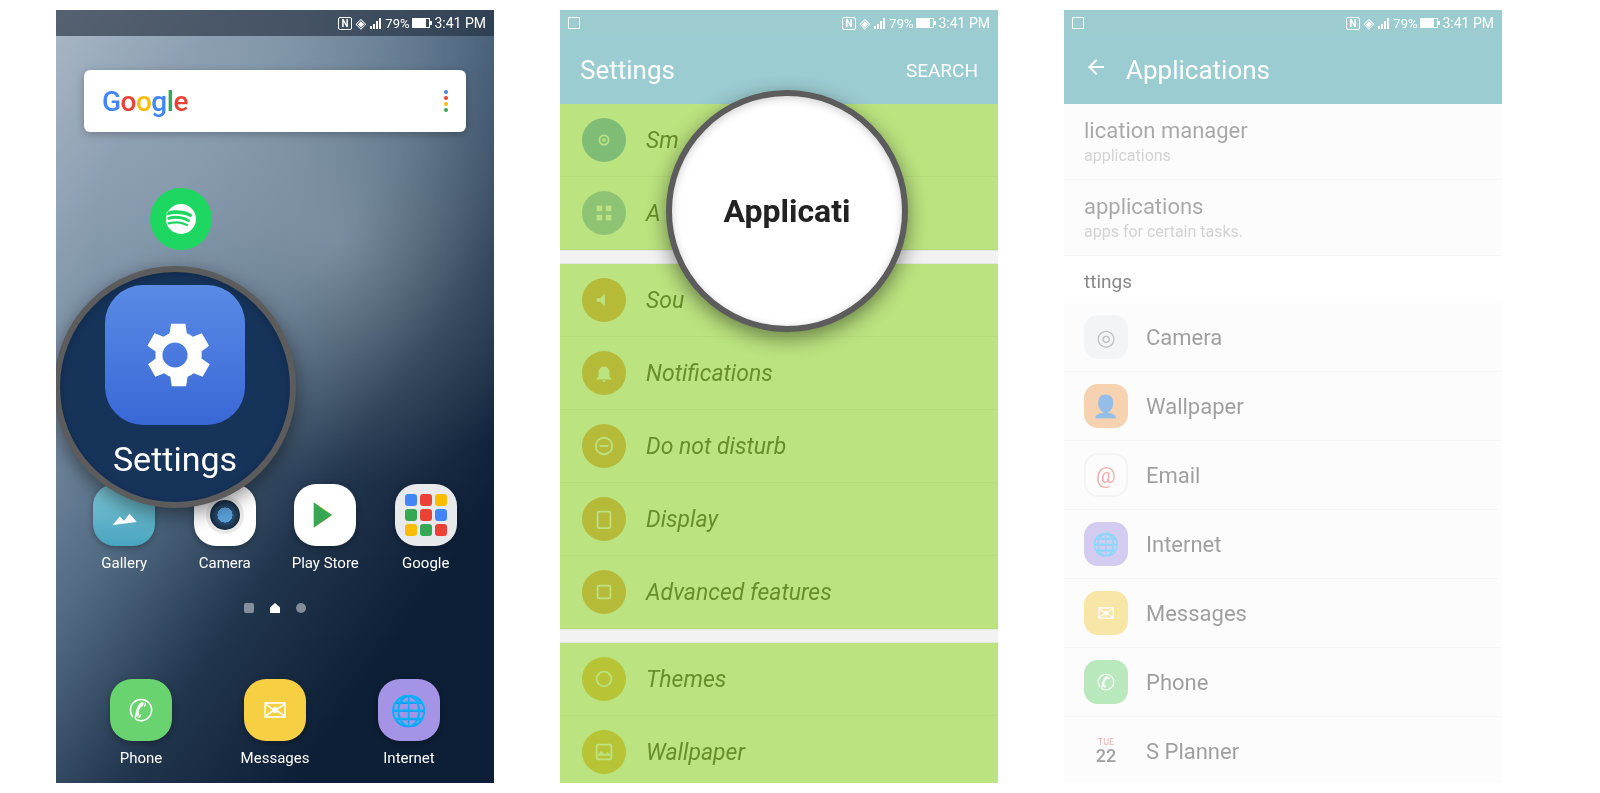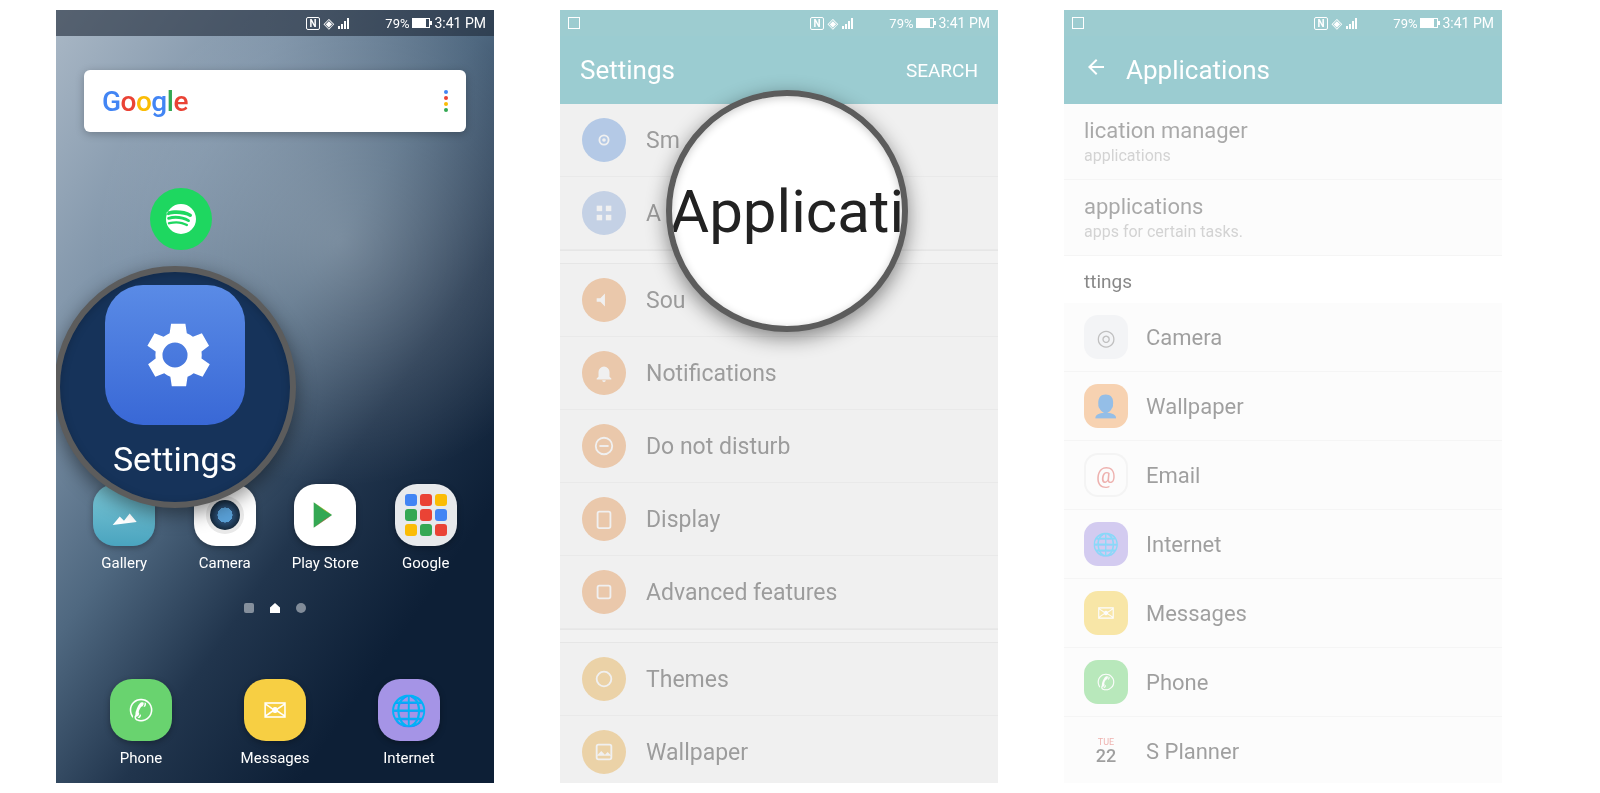--- a/index.html
+++ b/index.html
@@ -29,21 +29,20 @@
     gap: 4px;
     padding: 0 8px;
     font-size: 14px;
     color: #fff;
   }
   .statusbar.dark { background: rgba(30,40,55,.6); }
   .statusbar.light { background: #9dccd0; color: #fff; }
   .statusbar .battery {
     display:inline-flex; align-items:center;
     font-size:13px;
-    margin-left:32px;
   }
   .statusbar .battery .cap {
     width:18px; height:10px; border:1px solid currentColor; margin-left:3px; position:relative;
   }
   .statusbar .battery .cap::after{
     content:""; position:absolute; right:-3px; top:2px; width:2px; height:4px; background:currentColor;
   }
   .statusbar .battery .fill{ position:absolute; left:0; top:0; bottom:0; width:79%; background:currentColor;}
   .sig-bars { display:inline-flex; align-items:flex-end; gap:1px; height:12px;}
   .sig-bars i{ width:2px; background:currentColor; display:block;}
@@ -113,42 +112,42 @@
     display:flex; flex-direction:column; align-items:center; justify-content:center;
   }
   .zoom.settings{ top:256px; left:-2px; background:#16335a;}
   .zoom.settings .gear-box{
     width:140px;height:140px;border-radius:38px;
     background:linear-gradient(#5a8be6,#3968d6);
     display:flex;align-items:center;justify-content:center; margin-top:-10px;
   }
   .zoom.settings .gear-box svg{width:86px;height:86px;fill:#fff;}
   .zoom.settings .lbl{color:#fff;font-size:34px;margin-top:14px;}
-  .zoom .big{ font-size:60px; color:#222; font-weight:400;}
+  .zoom .big{ font-size:32px; color:#222; font-weight:700;}
   .zoom .sub{ font-size:30px; color:#999; margin-top:6px;}
 
   
   .app-header {
     height:68px; background:#9bccd1; color:#fff; display:flex; align-items:center;
     padding:0 20px; font-size:26px;
   }
   .app-header .right{margin-left:auto;font-size:19px;}
   .setting-item{
     display:flex; align-items:center; gap:20px; padding:14px 22px; background:#fff;
     border-bottom:1px solid #f0f0f0; font-size:23px; color:#444;
   }
   .setting-item.faded{opacity:.45;}
   .icn{
     width:44px;height:44px;border-radius:50%;display:flex;align-items:center;justify-content:center;
     color:#fff; flex-shrink:0;
   }
   .icn.blue{background:#7aa9e8;} .icn.pblue{background:#9db9e6;}
   .icn.orange{background:#f1a565;}.icn.yellow{background:#f4bc5e;}
   .sect-gap{height:14px;background:#f2f2f2;border-top:1px solid #e6e6e6;border-bottom:1px solid #e6e6e6;}
-  .list-scroll{height:calc(100% - 94px);overflow:hidden;background:#e5e5e5;}
+  .list-scroll{height:calc(100% - 94px);overflow:hidden;background:#84cc16;font-style:italic;}
 
   .zoom.appli{ top:80px; left:106px;}
   .zoom.default{ top:86px; left:-18px;}
 
   
   .app-row{
     display:flex;align-items:center;gap:18px;padding:12px 20px;background:#fff;
     border-bottom:1px solid #f1f1f1;font-size:22px;color:#333;
   }
   .app-row.faded{opacity:.45;}

